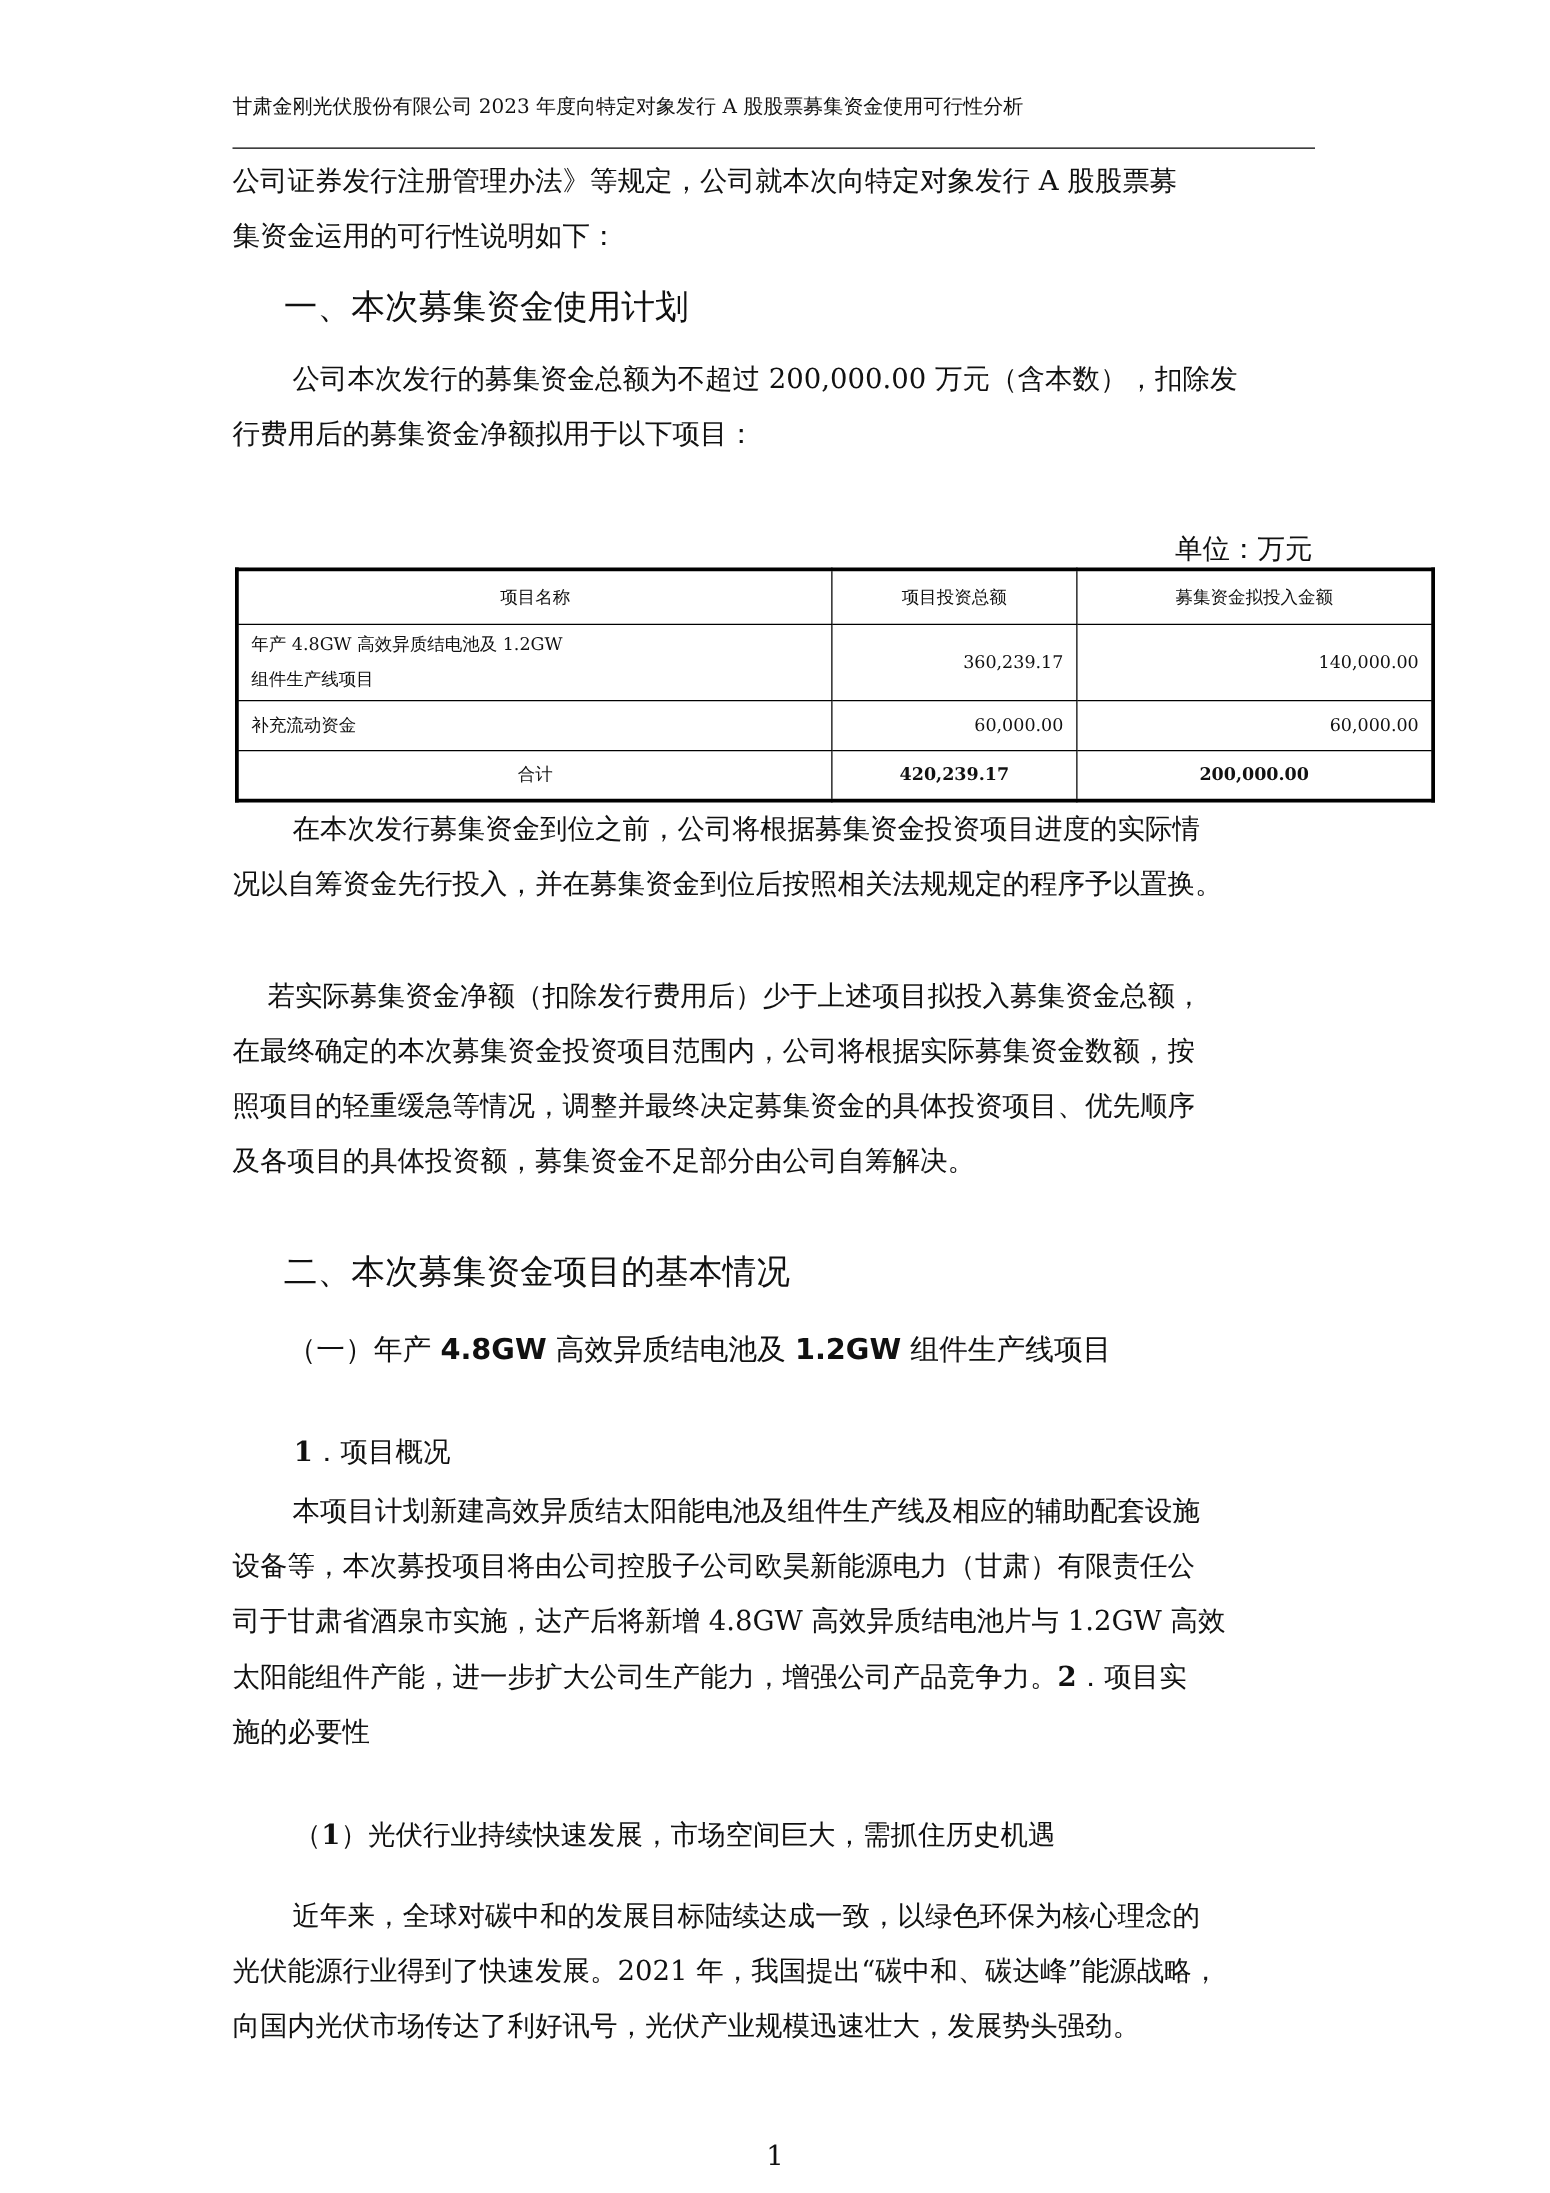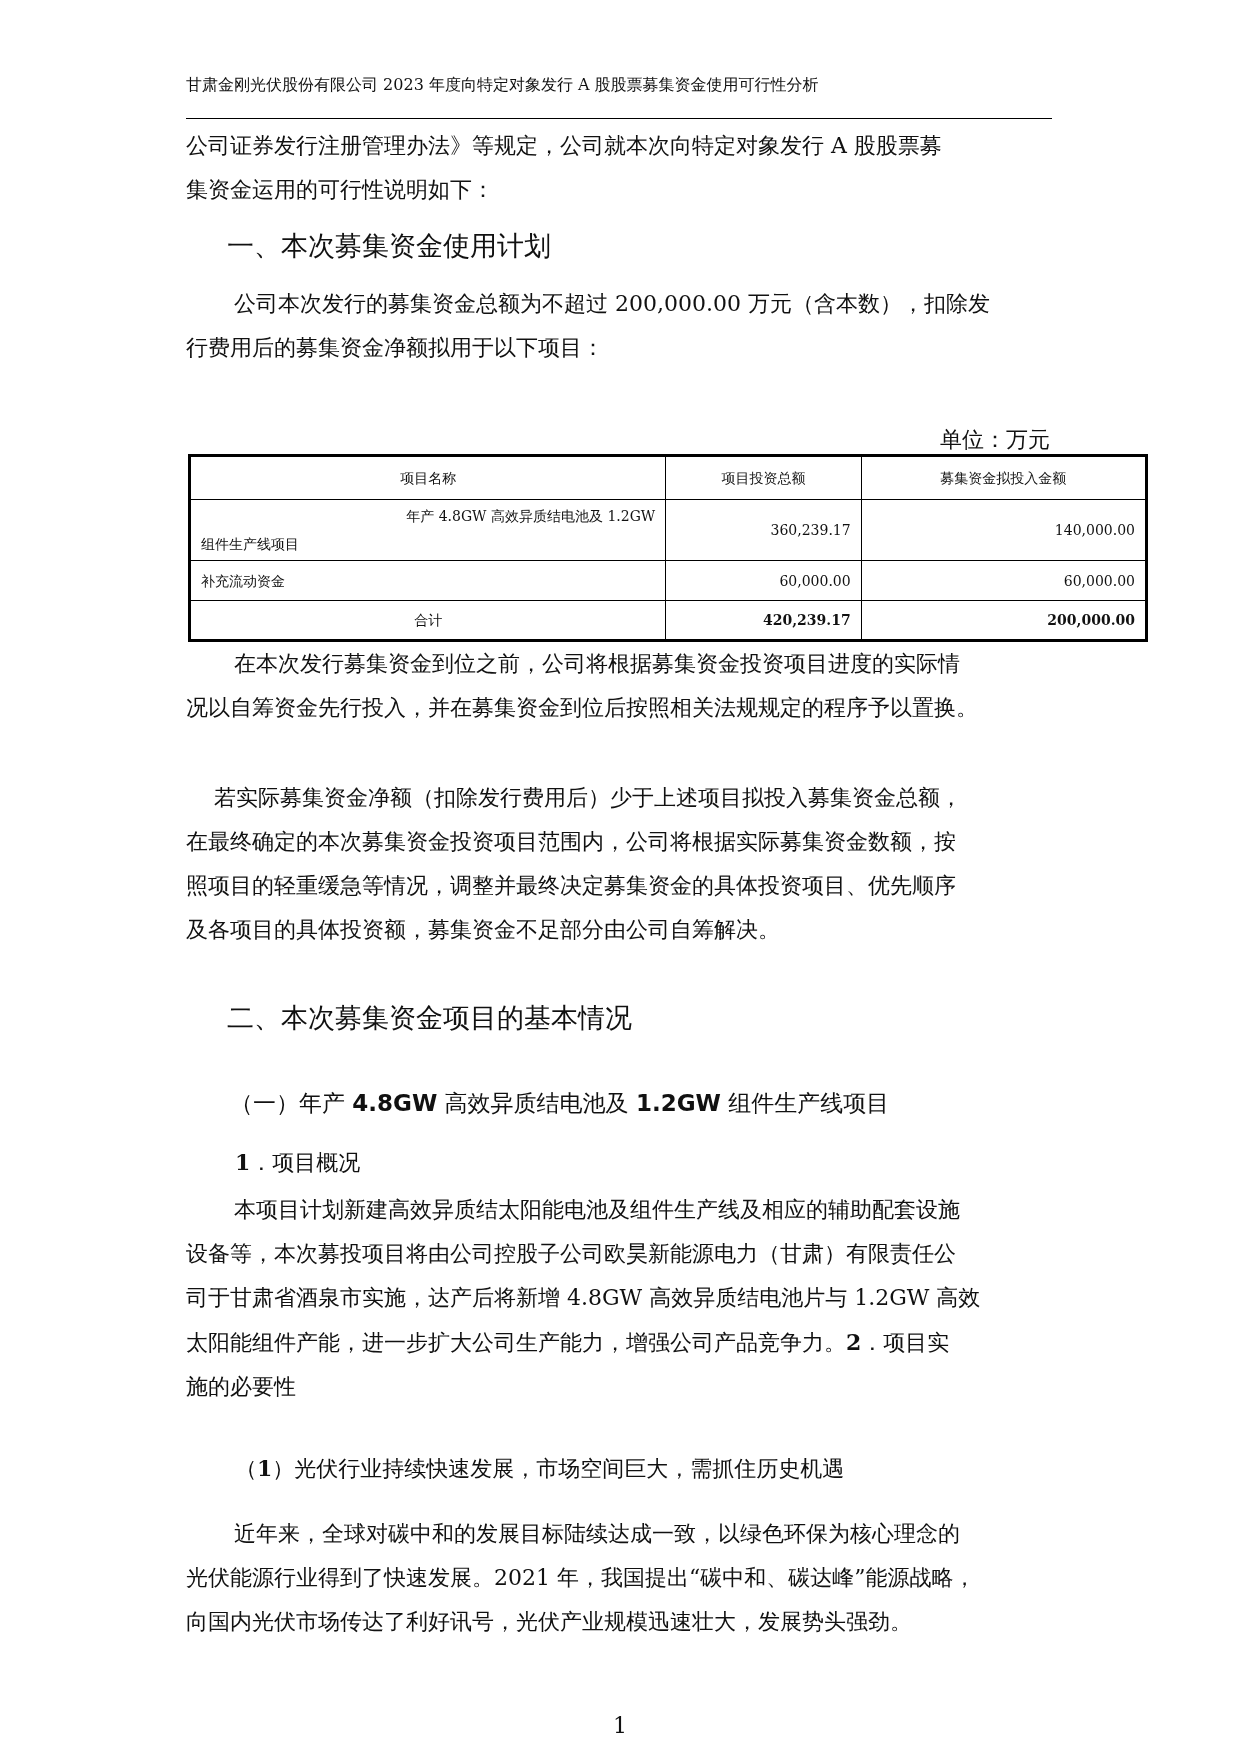--- a/index.html
+++ b/index.html
@@ -40,21 +40,21 @@
       border: 3px solid #000;
     }
     table.fund td, table.fund th {
       border: 1.5px solid #000; padding: 2px 10px; font-weight: normal;
       line-height: 28px;
     }
     table.fund th { height: 38px; text-align: center; }
     table.fund td.num { text-align: right; }
     table.fund td.center { text-align: center; }
     table.fund td.name { text-align: left; }
-    table.fund tr.total td.num { font-weight: bold; }
+    table.fund tr.total td.num { font-weight: bold; text-align: center; }
     .col1 { width: 402px; } .col2 { width: 153px; } .col3 { width: 232px; }
     .page-num { left: 0; width: 1240px; top: 1712px; text-align: center; font-size: 22px; line-height: 28px; }
   </style>
 </head>
 <body>
 
 <div class="abs header-title">
   <div style="white-space:nowrap;">甘肃金刚光伏股份有限公司 2023 年度向特定对象发行  A 股股票募集资金使用可行性分析</div>
 </div>
 <div class="abs header-rule"></div>
@@ -75,21 +75,21 @@
 
 <table class="fund">
   <tbody>
       <tr>
     <th class="col1">项目名称</th>
     <th class="col2">项目投资总额</th>
     <th class="col3">募集资金拟投入金额</th>
   </tr>
   <tr style="height:60px;">
     <td class="name">
-      <div style="white-space:nowrap;text-align:right;">年产  4.8GW 高效异质结电池及  1.2GW</div>
+      <div style="white-space:nowrap;">年产  4.8GW 高效异质结电池及  1.2GW</div>
       <div>组件生产线项目</div>
     </td>
     <td class="num">360,239.17</td>
     <td class="num">140,000.00</td>
   </tr>
   <tr style="height:40px;">
     <td class="name">补充流动资金</td>
     <td class="num">60,000.00</td>
     <td class="num">60,000.00</td>
   </tr>
@@ -108,21 +108,21 @@
 
 <div class="abs para" style="top:776px;">
   <span class="line" style="padding-left:28px;">若实际募集资金净额（扣除发行费用后）少于上述项目拟投入募集资金总额，</span>
   <span class="line">在最终确定的本次募集资金投资项目范围内，公司将根据实际募集资金数额，按</span>
   <span class="line">照项目的轻重缓急等情况，调整并最终决定募集资金的具体投资项目、优先顺序</span>
   <span class="line">及各项目的具体投资额，募集资金不足部分由公司自筹解决。</span>
 </div>
 
 <div class="abs h1" style="top:1000px;">二、本次募集资金项目的基本情况</div>
 
-<div class="abs h2" style="top:1064px;left:230px;margin-top:23px;">
+<div class="abs h2" style="top:1064px;left:230px;">
   <span>（一）年产 </span><b>4.8GW</b><span> 高效异质结电池及 </span><b>1.2GW</b><span> 组件生产线项目</span>
 </div>
 
 <div class="abs h3" style="top:1130px;margin-top:16px;">
   <b>1</b><span>．项目概况</span>
 </div>
 
 <div class="abs para" style="top:1188px;">
   <span class="line indent">本项目计划新建高效异质结太阳能电池及组件生产线及相应的辅助配套设施</span>
   <span class="line">设备等，本次募投项目将由公司控股子公司欧昊新能源电力（甘肃）有限责任公</span>

